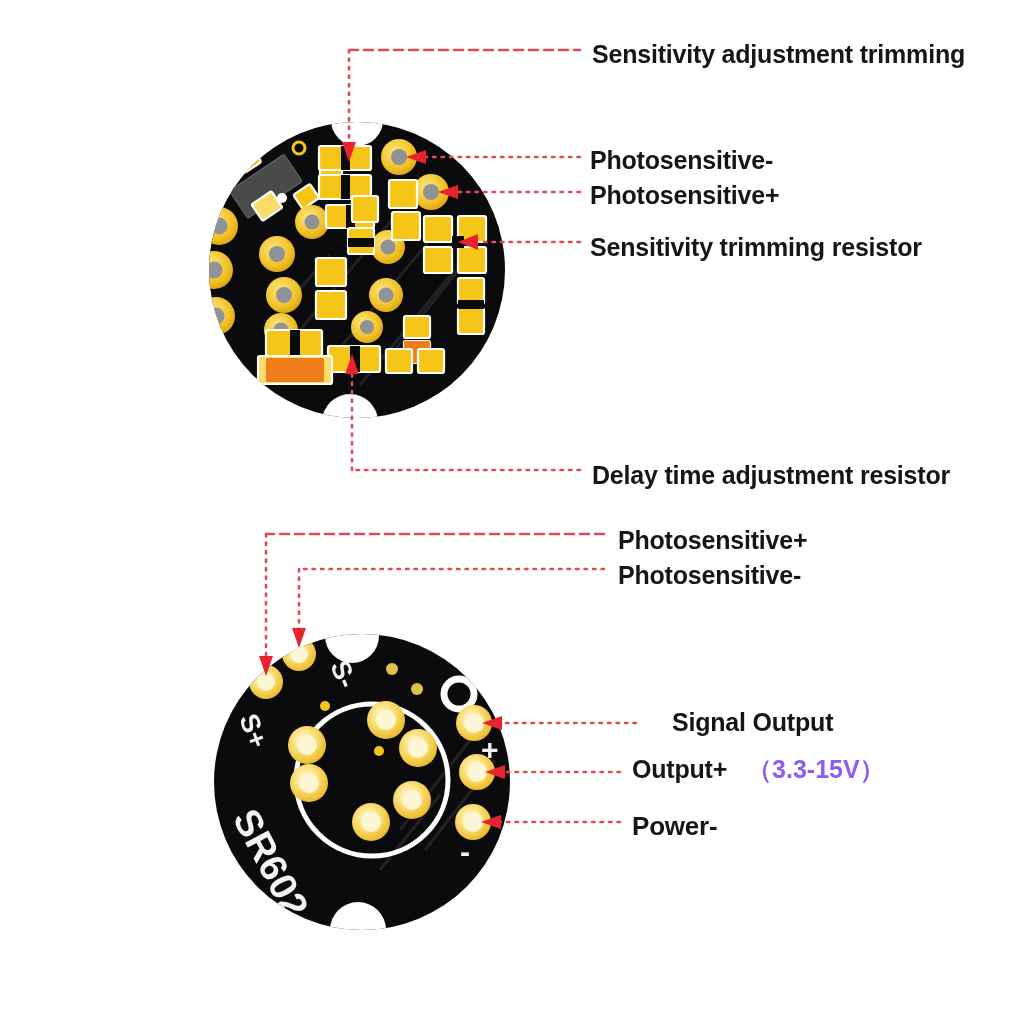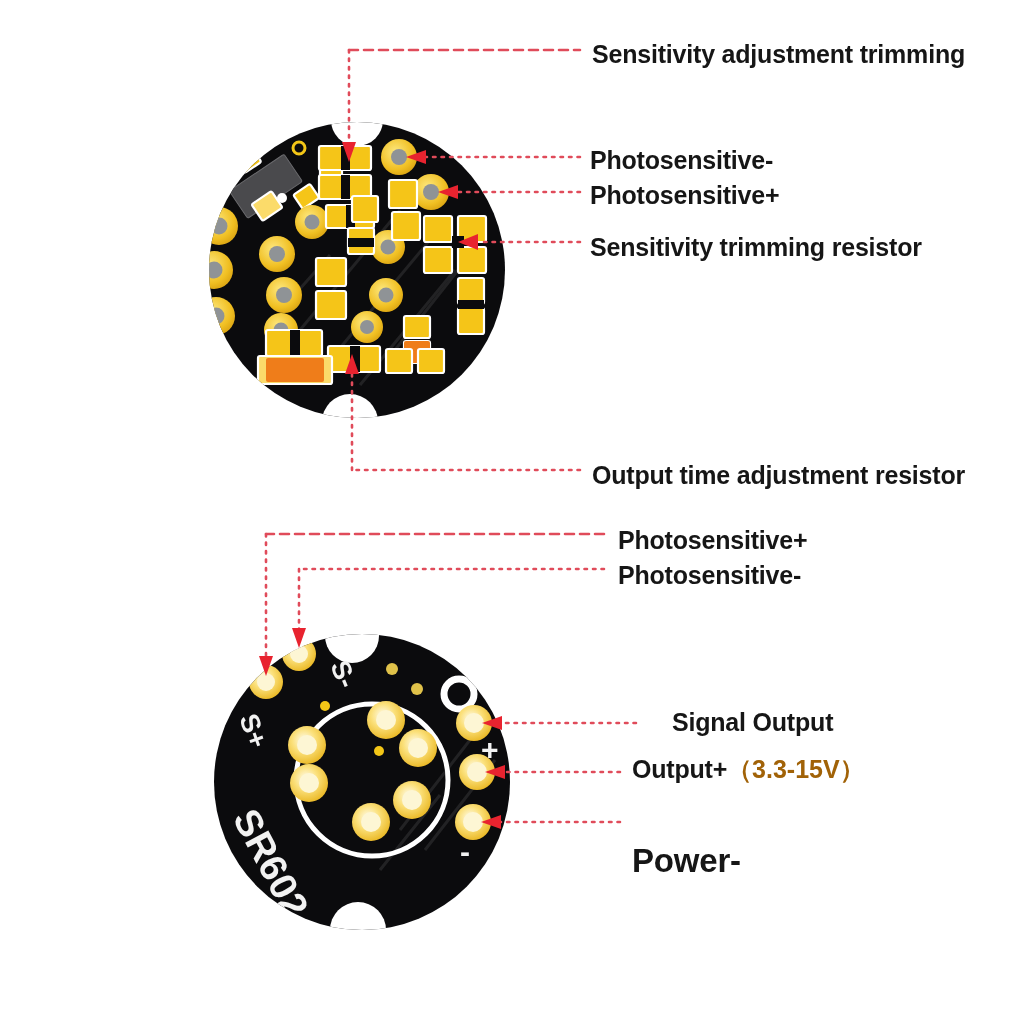--- a/index.html
+++ b/index.html
@@ -14,23 +14,24 @@
   
   .callout-label{
     position:absolute;
     font-weight:bold;
     color:#161616;
     white-space:nowrap;
     letter-spacing:-0.2px;
     line-height:1;
   }
   .callout-label .volt{
-    color:#a16207;
+    color:#8b5cf6;
     font-weight:bold;
     letter-spacing:0px;
+    margin-left:20px;
   }
 
   
   svg#art{position:absolute;left:0;top:0;width:1010px;height:1010px;}
 
   .pcb-body{fill:#0b0b0d;}
   .silk{fill:none;stroke:#ffffff;}
   .silk-text{fill:#f2f2f2;font-family:"Liberation Sans",sans-serif;font-weight:bold;}
   .pad-sq{fill:#f5c518;stroke:#ffffff;stroke-width:2.2;}
   .pad-sq-lite{fill:#fbdb6a;stroke:#ffffff;stroke-width:2.2;}
@@ -319,36 +320,36 @@
 
   <div class="callout-label" style="left:590px;top:183px;font-size:25px;">
     <span>Photosensitive+</span>
   </div>
 
   <div class="callout-label" style="left:590px;top:235px;font-size:25px;">
     <span>Sensitivity trimming resistor</span>
   </div>
 
   <div class="callout-label" style="left:592px;top:463px;font-size:25px;">
-    <span>Output time adjustment resistor</span>
+    <span>Delay time adjustment resistor</span>
   </div>
 
   <div class="callout-label" style="left:618px;top:528px;font-size:25px;">
     <span>Photosensitive+</span>
   </div>
 
   <div class="callout-label" style="left:618px;top:563px;font-size:25px;">
     <span>Photosensitive-</span>
   </div>
 
   <div class="callout-label" style="left:648px;top:710px;font-size:25px;margin-left:24px;">
     <span>Signal Output</span>
   </div>
 
   <div class="callout-label" style="left:632px;top:757px;font-size:25px;">
     <span>Output+</span><span class="volt">（3.3-15V）</span>
   </div>
 
-  <div class="callout-label" style="left:632px;top:813px;font-size:33px;margin-top:31px;">
+  <div class="callout-label" style="left:632px;top:813px;font-size:26px;">
     <span>Power-</span>
   </div>
 
 </div>
 
 </body></html>

